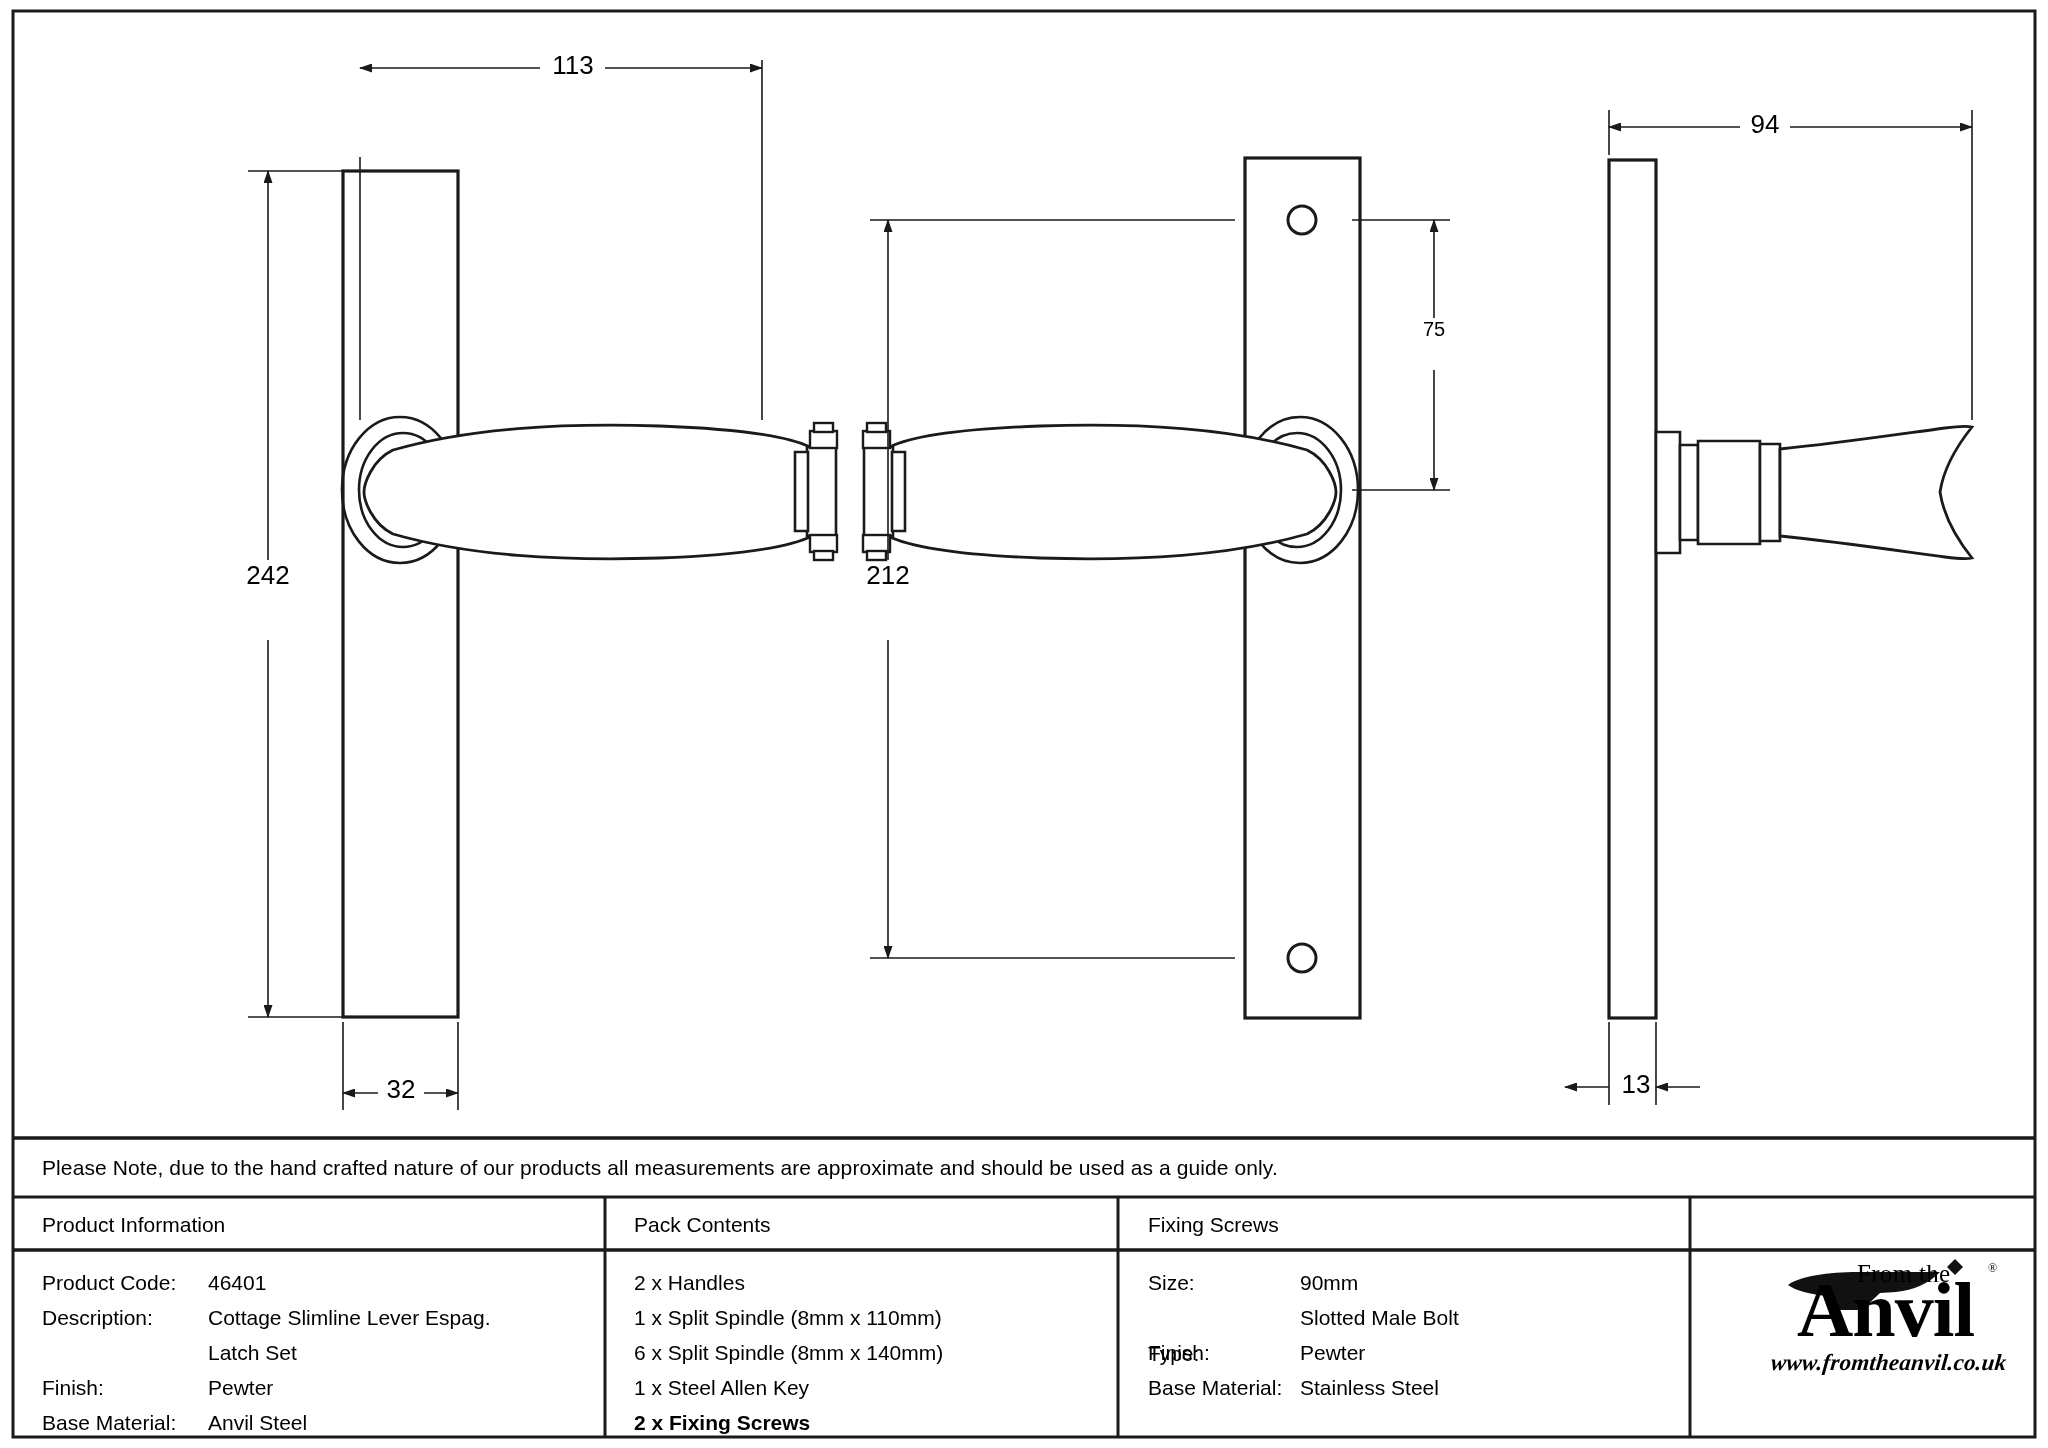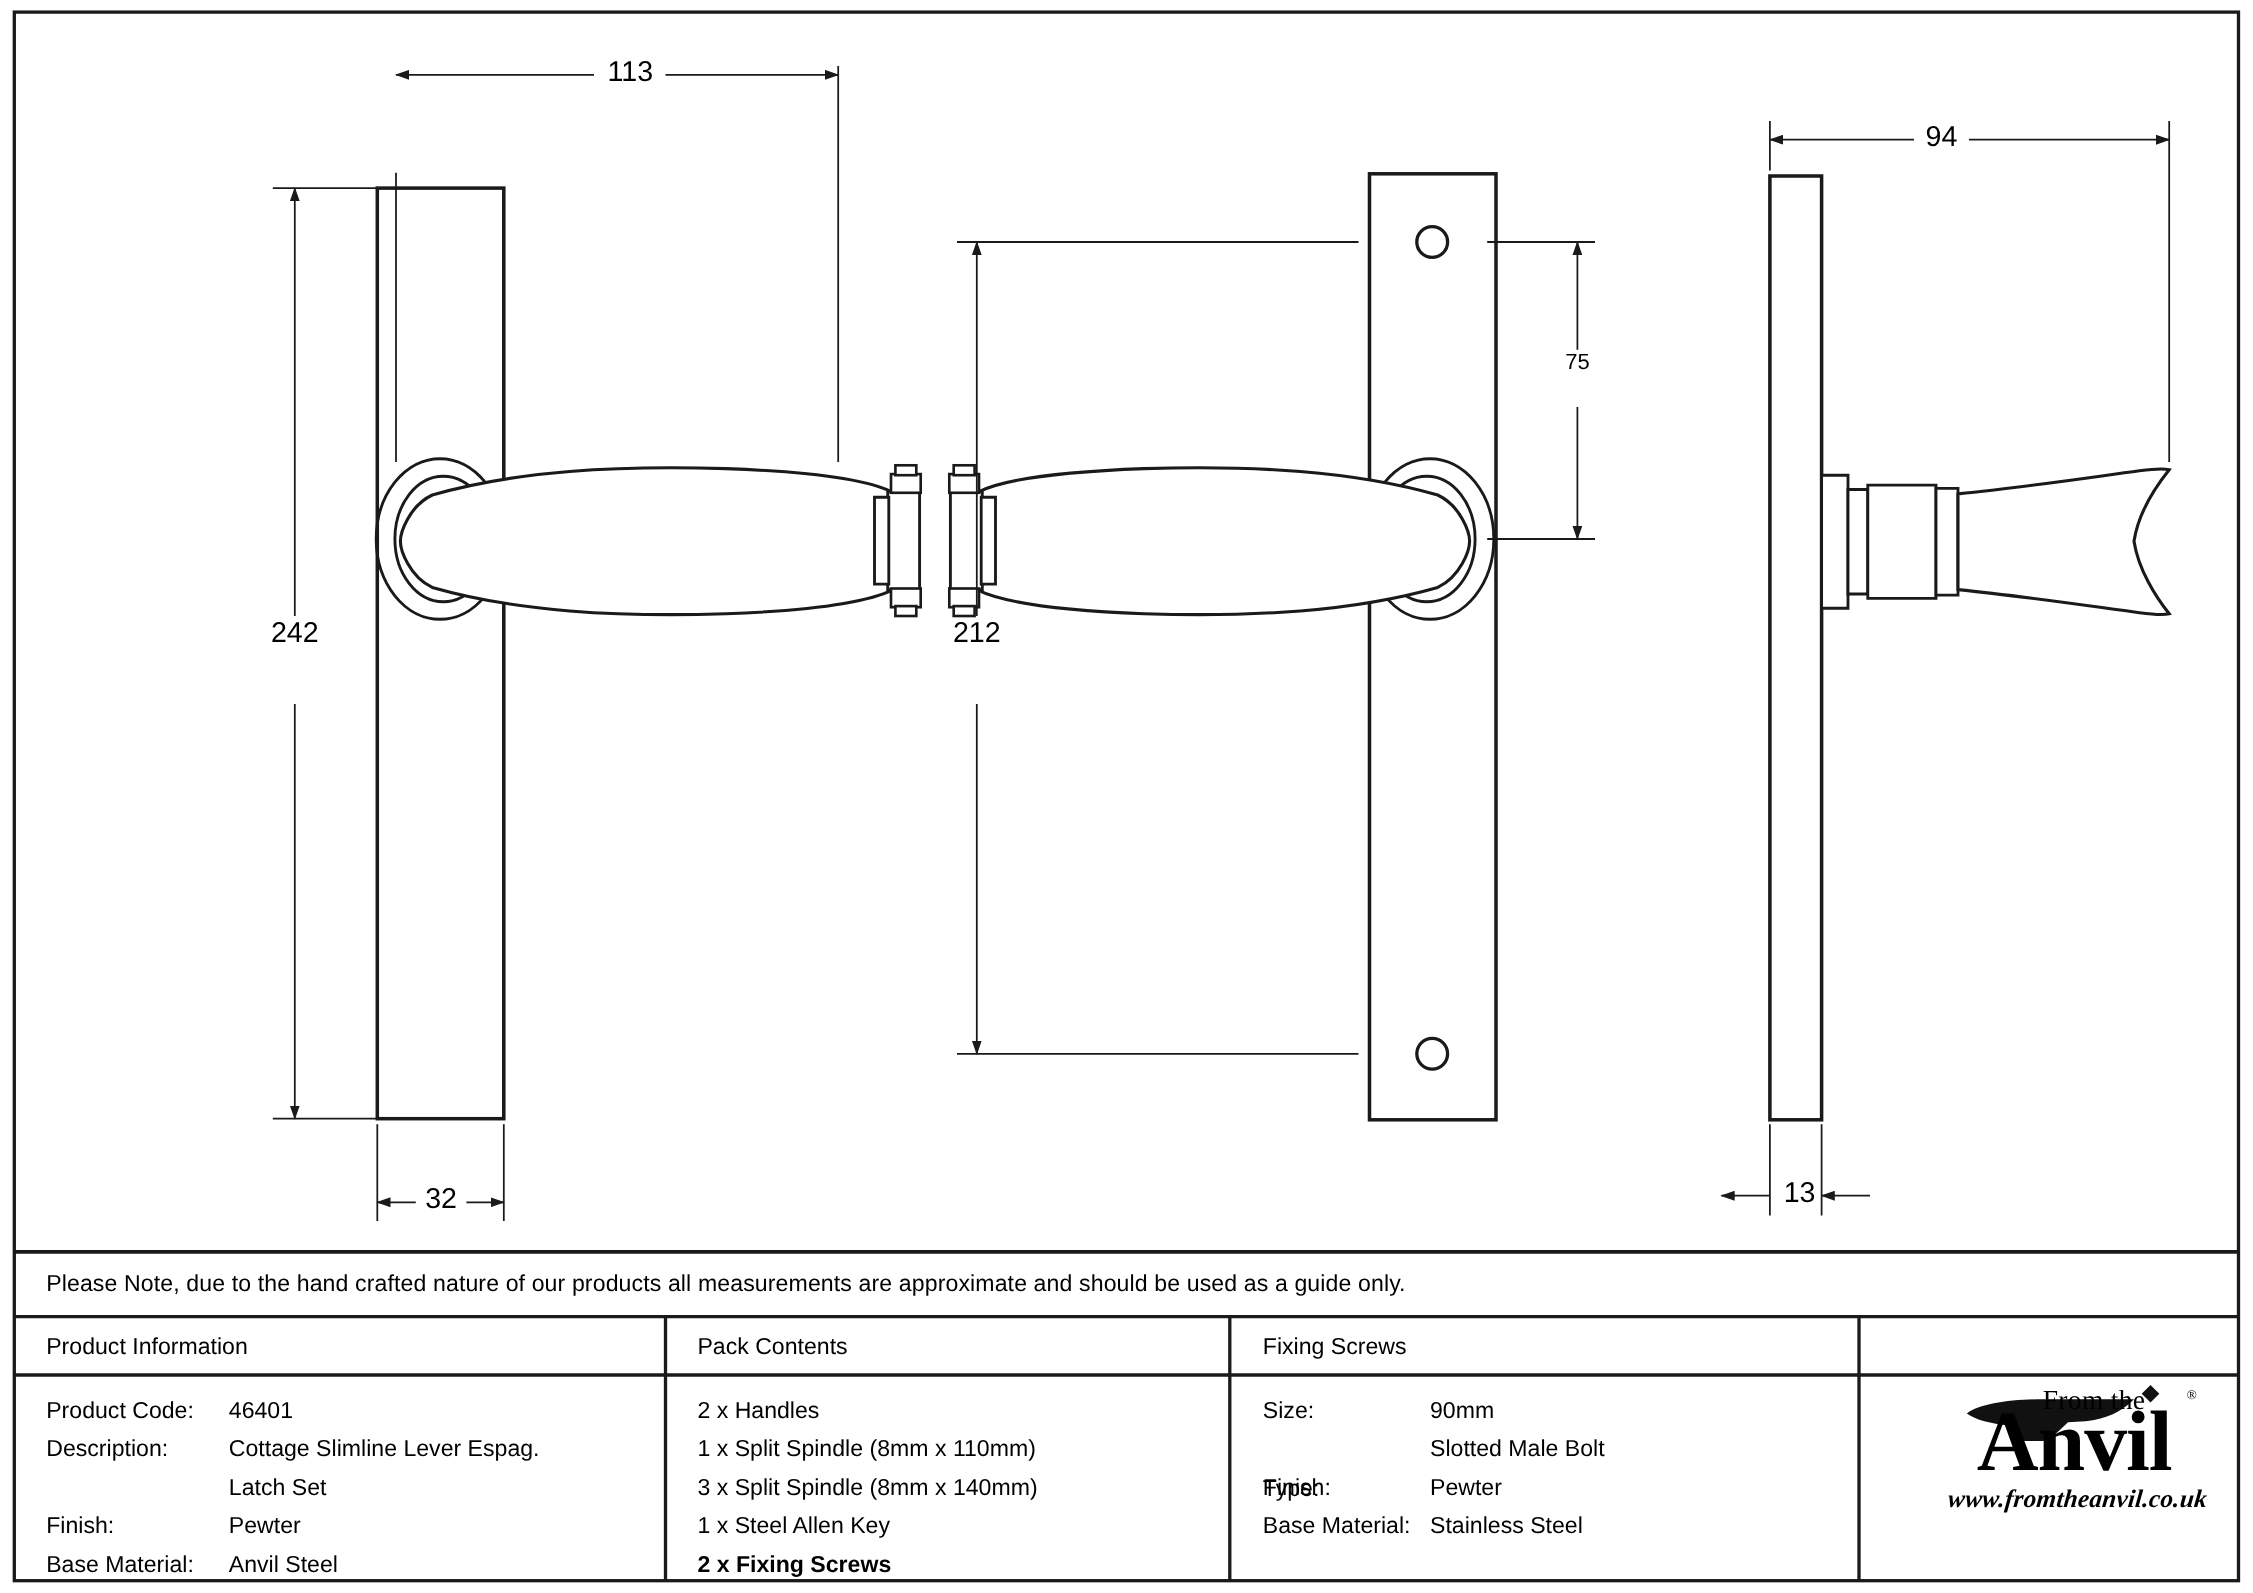--- a/index.html
+++ b/index.html
@@ -245,21 +245,21 @@
   <div class="tbl-text cell" style="left:208px;top:1341px;">Latch Set</div>
 
   <div class="tbl-text cell" style="left:42px;top:1376px;">Finish:</div>
   <div class="tbl-text cell" style="left:208px;top:1376px;">Pewter</div>
 
   <div class="tbl-text cell" style="left:42px;top:1411px;">Base Material:</div>
   <div class="tbl-text cell" style="left:208px;top:1411px;">Anvil Steel</div>
 
   <div class="tbl-text cell" style="left:634px;top:1271px;">2 x Handles</div>
   <div class="tbl-text cell" style="left:634px;top:1306px;">1 x Split Spindle (8mm x 110mm)</div>
-  <div class="tbl-text cell" style="left:634px;top:1341px;">3 x Split Spindle (8mm x 140mm)</div>
+  <div class="tbl-text cell" style="left:634px;top:1341px;">6 x Split Spindle (8mm x 140mm)</div>
   <div class="tbl-text cell" style="left:634px;top:1376px;">1 x Steel Allen Key</div>
   <div class="tbl-text cell" style="left:634px;top:1411px;font-weight:bold;">2 x Fixing Screws</div>
 
   <div class="tbl-text cell" style="left:1148px;top:1271px;">Size:</div>
   <div class="tbl-text cell" style="left:1300px;top:1271px;">90mm</div>
 
   <div class="tbl-text cell" style="left:1148px;top:1306px;margin-top:36px;">Type:</div>
   <div class="tbl-text cell" style="left:1300px;top:1306px;">Slotted Male Bolt</div>
 
   <div class="tbl-text cell" style="left:1148px;top:1341px;">Finish:</div>

